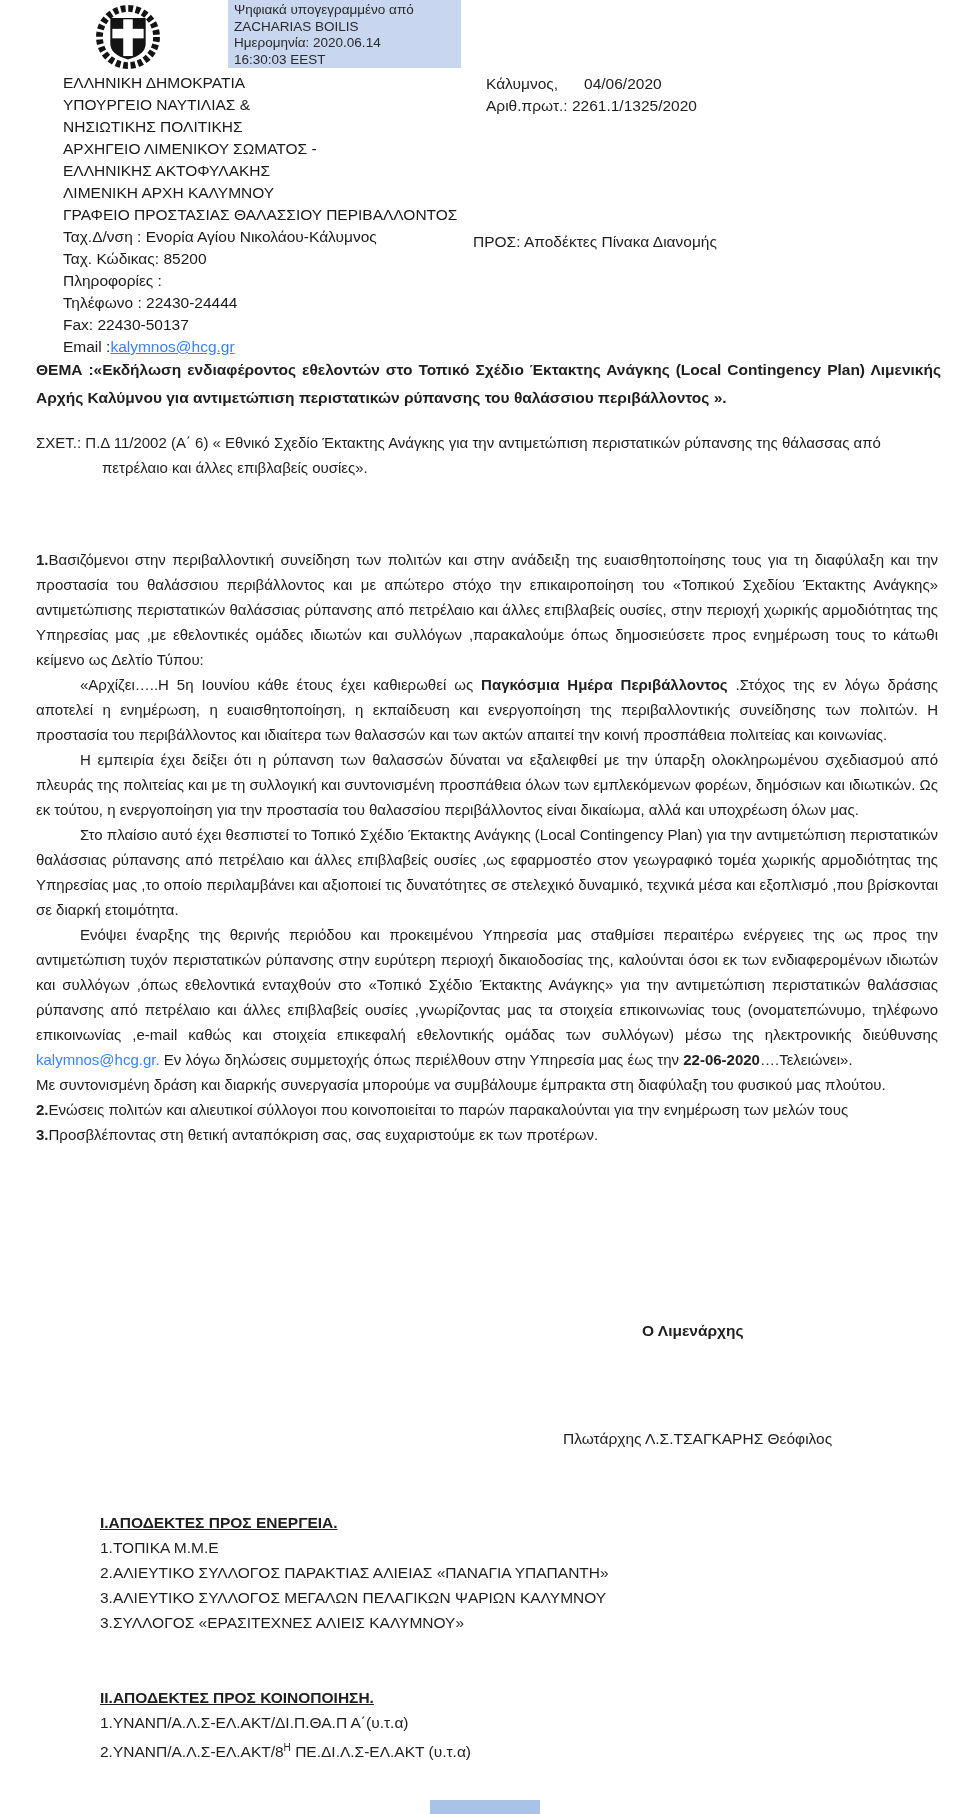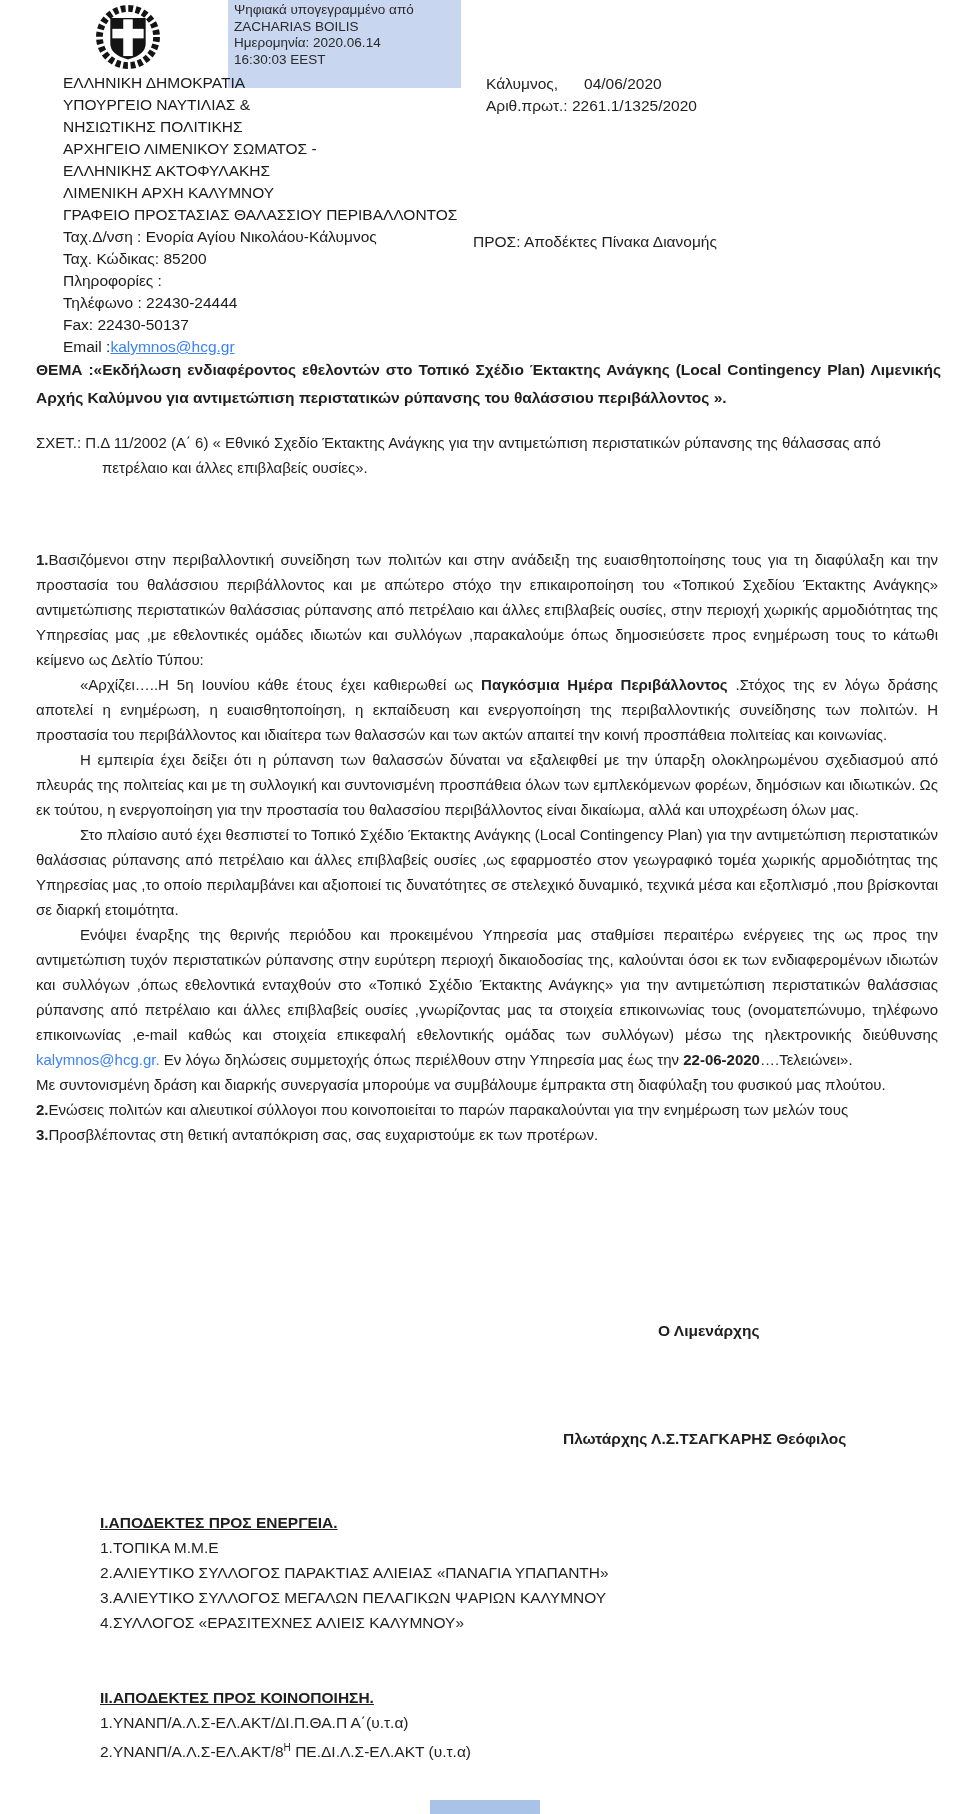--- a/index.html
+++ b/index.html
@@ -6,21 +6,21 @@
   .page{
     position:relative;
     width:974px;height:1814px;
     background:#ffffff;
     font-family:"Liberation Sans","DejaVu Sans",sans-serif;
     color:#1f1f1f;
     overflow:hidden;
     margin:0 auto;
   }
   .stamp{
-    position:absolute;left:228px;top:0;width:233px;height:88px;
+    position:absolute;left:228px;top:0;width:233px;height:68px;
     background:#c9d6f0;
     font-size:13.5px;line-height:16.5px;color:#2a2a2a;
     padding:2px 6px;box-sizing:border-box;
   }
   .emblem{position:absolute;left:94px;top:3px;width:68px;height:68px;}
   .agency{
     position:absolute;left:63px;top:72px;width:400px;
     font-size:15.5px;line-height:22px;color:#1b1b1b;
   }
   .agency div{white-space:nowrap;}
@@ -44,26 +44,26 @@
     padding-left:66px;text-indent:-66px;box-sizing:border-box;
   }
   .body-text{
     position:absolute;left:36px;top:547px;width:902px;
     font-size:15px;line-height:25px;text-align:justify;color:#222;
   }
   .body-text p{margin:0;}
   .ind{text-indent:44px;}
   .b{font-weight:bold;}
   .sig-title{
-    position:absolute;left:658px;top:1322px;
+    position:absolute;left:642px;top:1322px;
     font-size:15.5px;font-weight:bold;
   }
   .sig-name{
     position:absolute;left:563px;top:1430px;
-    font-size:15.5px;font-weight:bold;
+    font-size:15.5px;font-weight:normal;
   }
   .dist{
     position:absolute;left:100px;top:1510px;width:700px;
     font-size:15.5px;line-height:25px;
   }
   .dist .head{font-weight:bold;text-decoration:underline;}
   .dist .spacer{height:50px;}
   sup{font-size:10px;}
   .bottom-bar{
     position:absolute;left:430px;top:1800px;width:110px;height:14px;
@@ -134,21 +134,21 @@
   </div>
 
   <div class="sig-title">Ο Λιμενάρχης</div>
   <div class="sig-name">Πλωτάρχης Λ.Σ.ΤΣΑΓΚΑΡΗΣ Θεόφιλος</div>
 
   <div class="dist">
     <div class="head">Ι.ΑΠΟΔΕΚΤΕΣ ΠΡΟΣ ΕΝΕΡΓΕΙΑ.</div>
     <div>1.ΤΟΠΙΚΑ Μ.Μ.Ε</div>
     <div>2.ΑΛΙΕΥΤΙΚΟ ΣΥΛΛΟΓΟΣ ΠΑΡΑΚΤΙΑΣ ΑΛΙΕΙΑΣ «ΠΑΝΑΓΙΑ ΥΠΑΠΑΝΤΗ»</div>
     <div>3.ΑΛΙΕΥΤΙΚΟ ΣΥΛΛΟΓΟΣ ΜΕΓΑΛΩΝ ΠΕΛΑΓΙΚΩΝ ΨΑΡΙΩΝ ΚΑΛΥΜΝΟΥ</div>
-    <div>4.ΣΥΛΛΟΓΟΣ «ΕΡΑΣΙΤΕΧΝΕΣ ΑΛΙΕΙΣ ΚΑΛΥΜΝΟΥ»</div>
+    <div>3.ΣΥΛΛΟΓΟΣ «ΕΡΑΣΙΤΕΧΝΕΣ ΑΛΙΕΙΣ ΚΑΛΥΜΝΟΥ»</div>
     <div class="spacer"></div>
     <div class="head">ΙΙ.ΑΠΟΔΕΚΤΕΣ ΠΡΟΣ ΚΟΙΝΟΠΟΙΗΣΗ.</div>
     <div>1.ΥΝΑΝΠ/Α.Λ.Σ-ΕΛ.ΑΚΤ/ΔΙ.Π.ΘΑ.Π Α΄(υ.τ.α)</div>
     <div><span>2.ΥΝΑΝΠ/Α.Λ.Σ-ΕΛ.ΑΚΤ/8</span><sup>Η</sup><span> ΠΕ.ΔΙ.Λ.Σ-ΕΛ.ΑΚΤ (υ.τ.α)</span></div>
   </div>
 
   <div class="bottom-bar"></div>
 
 </div>
 

